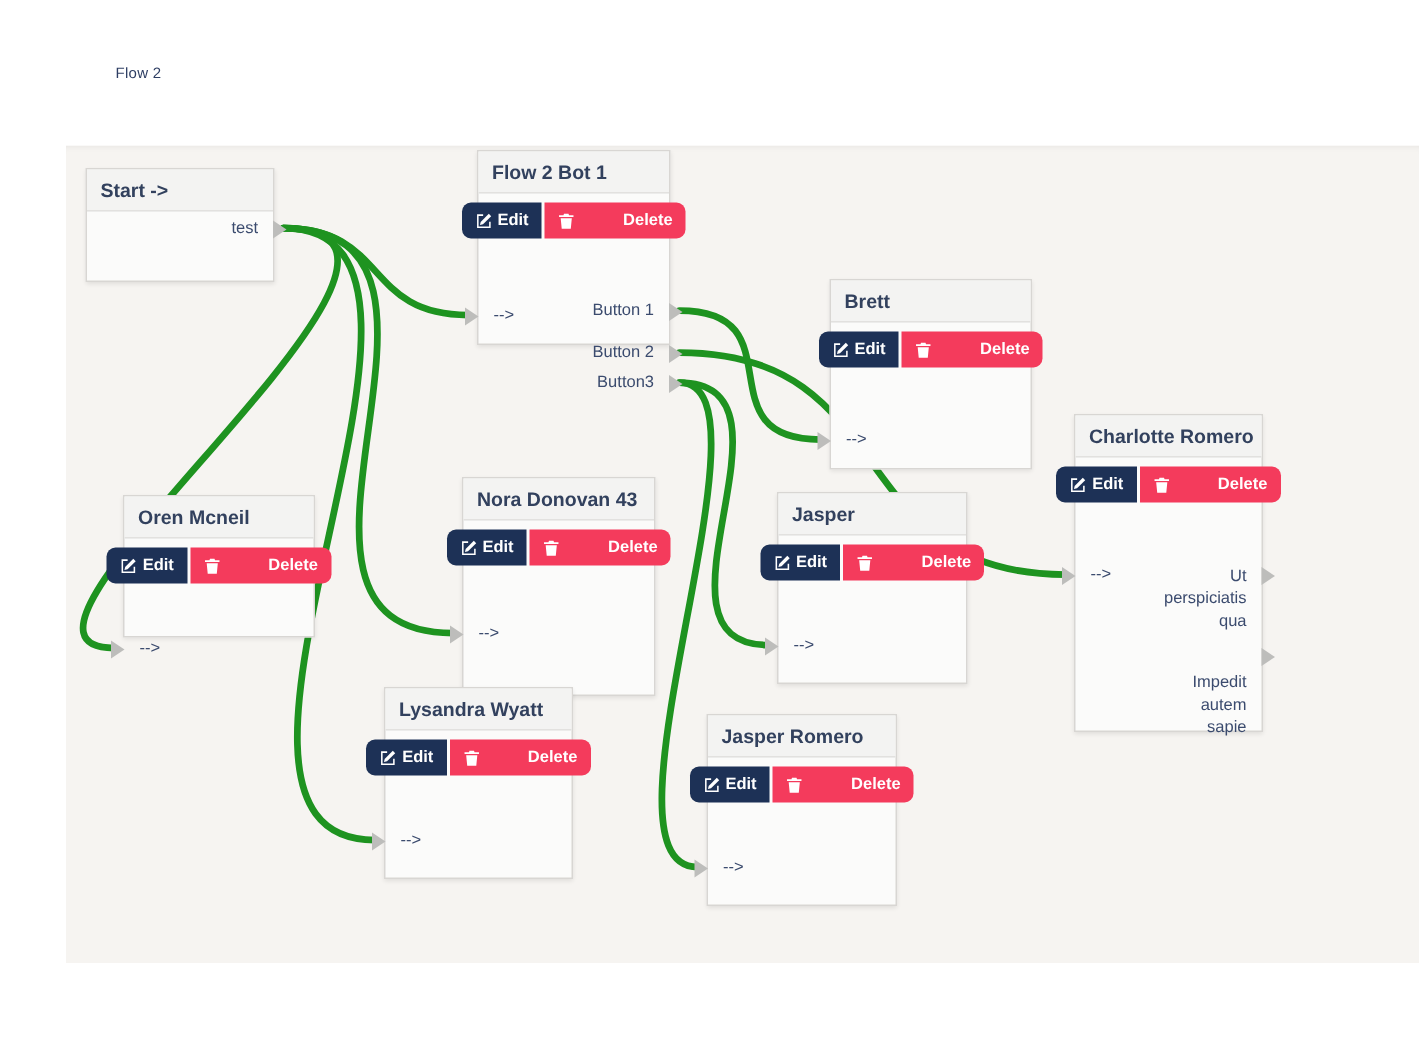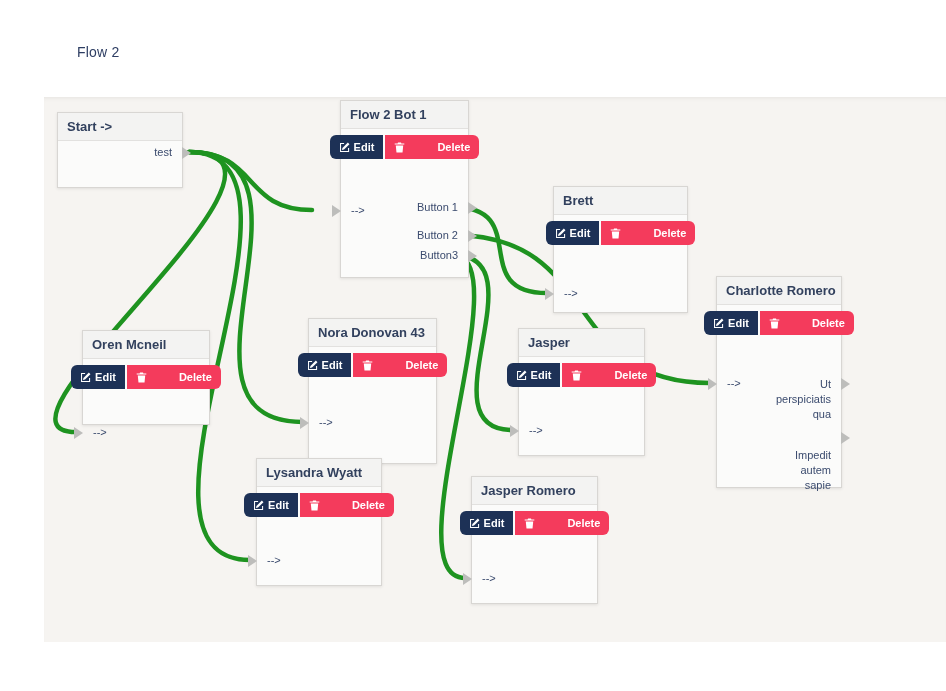--- a/index.html
+++ b/index.html
@@ -1,20 +1,20 @@
 <!DOCTYPE html>
 <html style="--canvas-bg: #f6f4f1; --node-border: #d8d6d3; --header-bg: #f3f3f2; --body-bg: #fbfbfa; --title-col: #32415e; --label-col: #3b4b6e; --edit-bg: #1d3156; --delete-bg: #f43b5c; --port-col: #bdbdbb;"><head>
 <meta charset="utf-8">
 <style>
   html,body{margin:0;padding:0;background:#ffffff;width:946px;height:691px;overflow:hidden;
     font-family:"Liberation Sans", sans-serif;-webkit-font-smoothing:antialiased;}
   #stage{position:relative;width:946px;height:691px;background:#fff;}
   #canvas{position:absolute;left:44px;top:97px;width:902px;height:545px;background:var(--canvas-bg,#f6f4f1);
     box-shadow:inset 0 4px 6px -5px rgba(0,0,0,.12);}
-  #page-title{position:absolute;left:77px;top:44px;font-size:14px;letter-spacing:.2px;color:#2e3e63;}
+  #page-title{position:absolute;left:77px;top:44px;font-size:10px;letter-spacing:.2px;color:#2e3e63;}
   #edges{position:absolute;left:0;top:0;width:946px;height:691px;z-index:1;pointer-events:none;}
   .node{position:absolute;z-index:2;background:var(--body-bg,#fbfbfa);border:1px solid var(--node-border,#d8d6d3);
     box-shadow:0 1px 3px rgba(0,0,0,.09);box-sizing:border-box;}
   .node-header{position:absolute;left:0;top:0;right:0;height:28px;background:var(--header-bg,#f3f3f2);
     border-bottom:1px solid #e2e1df;box-sizing:border-box;display:flex;align-items:center;padding:0 9px;
     font-size:13px;font-weight:600;color:var(--title-col,#32415e);white-space:nowrap;overflow:hidden;}
   .btn-row{position:absolute;left:0;right:0;top:34px;display:flex;justify-content:center;align-items:center;}
   .btn{display:flex;align-items:center;gap:4px;height:24px;padding:0 9px;border:none;cursor:pointer;
     font-family:"Liberation Sans",sans-serif;font-size:11px;font-weight:700;color:#fff;}
   .btn svg{display:block;}
@@ -43,21 +43,21 @@
       <path d="M453,235 C603,235 560,383 710,383" fill="none" stroke="#1e9320" stroke-width="4.5" stroke-linecap="round"></path>
       <path d="M453,255 C543,255 422,430 512,430" fill="none" stroke="#1e9320" stroke-width="4.5" stroke-linecap="round"></path>
       <path d="M453,255 C523,255 390,578 465,578" fill="none" stroke="#1e9320" stroke-width="4.5" stroke-linecap="round"></path>
     </svg>
   <div id="nodes">
       <div class="node" style="left: 57px; top: 112px; width: 126px; height: 76px;">
         <div class="node-header">Start -&gt;</div>
         <div class="out-label" style="top: 32px;">test</div>
         <div class="port port-out" style="top: 34px;"></div>
       </div>
-      <div class="node" style="left: 318px; top: 100px; width: 129px; height: 178px; margin-left: 22px;">
+      <div class="node" style="left: 318px; top: 100px; width: 129px; height: 130px;">
         <div class="node-header">Flow 2 Bot 1</div>
         <div class="btn-row">
           <button class="btn btn-edit">
             <svg width="11" height="11" viewBox="0 0 16 16" fill="#fff">
               <path d="M12.9.8l2.3 2.3-7.9 7.9-3 .7.7-3z"></path>
               <path d="M13.2 8.6V13H3V2.8h4.4V1.3H1.5v13.2h13.2V8.6z"></path>
             </svg>
             <span>Edit</span>
           </button>
           <button class="btn btn-delete">

